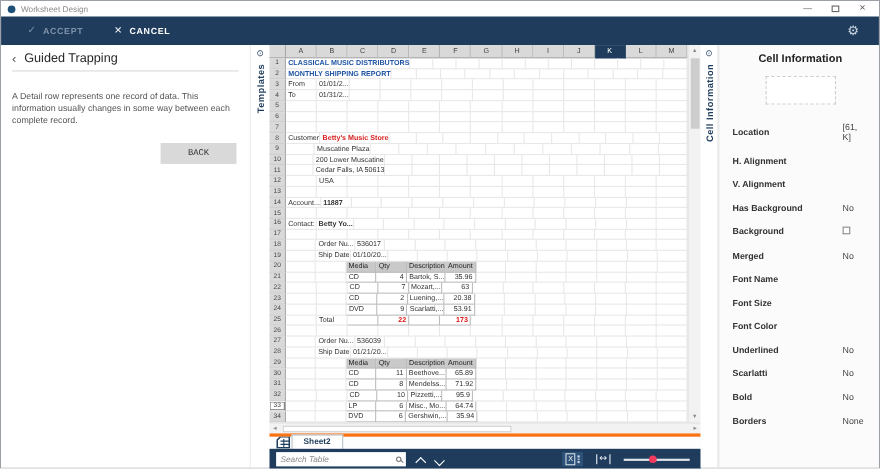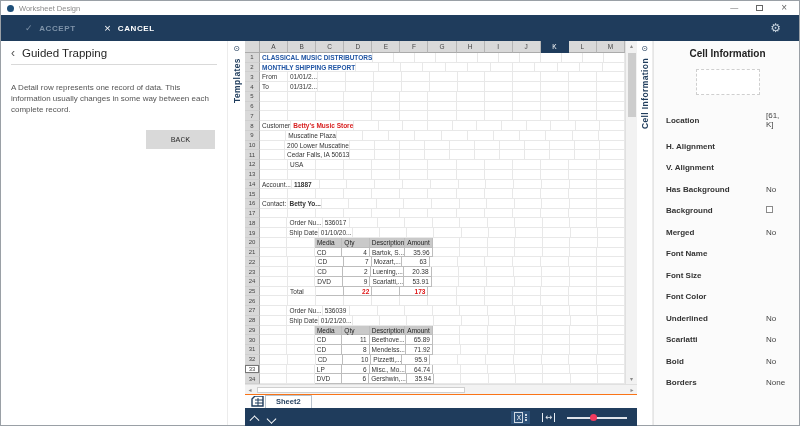--- a/index.html
+++ b/index.html
@@ -65,21 +65,21 @@
   .cell.tbl{border-right:1px solid #bdbdbd;border-bottom:1px solid #bdbdbd}
   
   .vscroll{width:12px;flex:none;background:#f2f2f2;border-left:1px solid #e0e0e0;display:flex;flex-direction:column;align-items:center}
   .vscroll .arr,.hscroll .arr{color:#8a8a8a;font-size:6px;font-family:"DejaVu Sans",sans-serif;line-height:10px;flex:none;width:10px;text-align:center}
   .vtrack{flex:1;width:10px;position:relative}
   .vthumb{position:absolute;top:2px;left:1px;width:8px;height:64px;background:#cdcdcd}
   .hscroll{height:10px;flex:none;background:#f2f2f2;border-top:1px solid #e0e0e0;display:flex;align-items:center}
   .htrack{flex:1;height:8px;position:relative}
   .hthumb{position:absolute;left:2px;top:1px;height:6px;width:56%;background:#fff;border:1px solid #cfcfcf}
   
-  .sheetstrip{height:14px;flex:none;background:#fdfdfd;display:flex;padding-left:4px;border-top:1px solid #f97316}
+  .sheetstrip{height:14px;flex:none;background:#fdfdfd;display:flex;align-items:flex-end;padding-left:4px;border-top:3px solid #f97316}
   .sheeticon{width:16px;height:12px;display:flex;align-items:center;justify-content:center}
   .sheettab{font-size:7.5px;font-weight:bold;color:#1f3c5c;background:#fff;border:1px solid #b8c2cc;border-bottom:none;padding:1px 10px;line-height:10px}
   
   .bottombar{height:19px;flex:none;background:#1f3c5c;display:flex;align-items:center;padding:0 6px;gap:10px}
   .search{width:118px;height:13px;background:#fff;display:flex;align-items:center;padding:0 4px;flex:none}
   .search .ph{font-size:7.5px;font-style:italic;color:#8a8a8a}
   .mag{margin-left:auto;width:5px;height:5px;border:1px solid #777;border-radius:50%;position:relative;flex:none}
   .mag::after{content:"";position:absolute;width:3px;height:1px;background:#777;right:-3px;bottom:-1px;transform:rotate(45deg)}
   .chev{width:7px;height:7px;flex:none}
   .chev.up{border-left:1.5px solid #fff;border-top:1.5px solid #fff;transform:rotate(45deg) translate(2px,2px)}
@@ -734,20 +734,24 @@
           <svg width="13" height="11" viewBox="0 0 13 11">
               <path d="M1 3 L4 0 H12 V10 H1 Z" fill="none" stroke="#1f3c5c" stroke-width="1.4"></path>
               <line x1="4" y1="4" x2="12" y2="4" stroke="#1f3c5c" stroke-width="1"></line>
               <line x1="4" y1="7" x2="12" y2="7" stroke="#1f3c5c" stroke-width="1"></line>
               <line x1="7" y1="2" x2="7" y2="10" stroke="#1f3c5c" stroke-width="1"></line>
             </svg>
         </span>
         <div class="sheettab">Sheet2</div>
       </div>
       <div class="bottombar">
+        <div class="search">
+          <span class="ph">Search Table</span>
+          <span class="mag"></span>
+        </div>
         <span class="chev up"></span>
         <span class="chev down"></span>
         <div class="rightgroup">
           <div class="excelbtn">
             <span class="excelbox">X</span>
             <span class="exceldots">
                 <i></i>
                 <i></i>
                 <i></i>
               </span>

